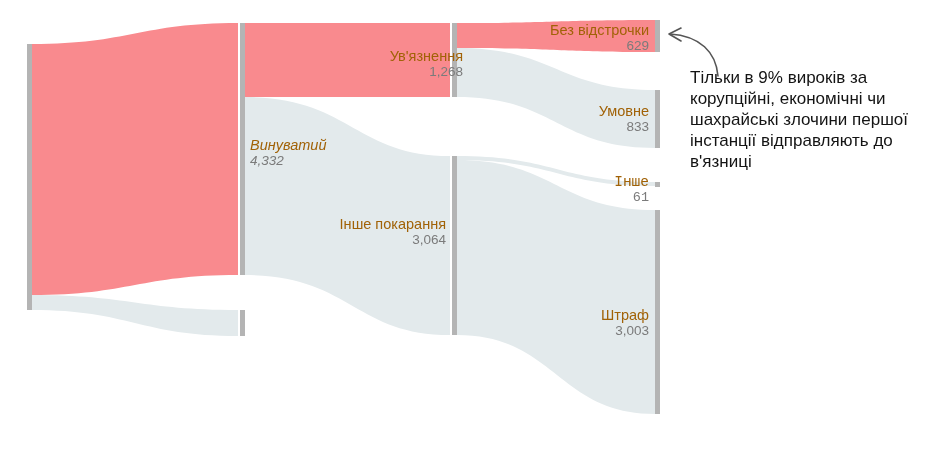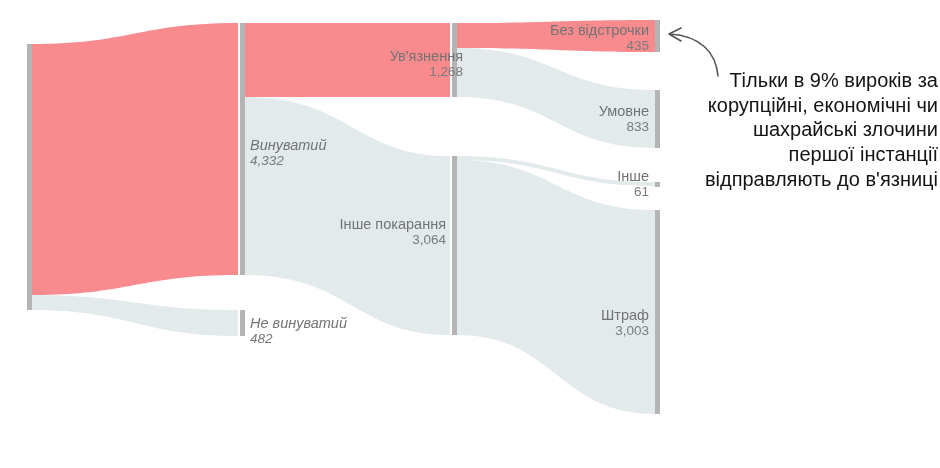--- a/index.html
+++ b/index.html
@@ -30,41 +30,40 @@
   .node-label {
     position: absolute;
     font-family: "Liberation Sans", sans-serif;
     line-height: 1.12;
     white-space: nowrap;
     pointer-events: none;
   }
   .node-label .nm {
     display: block;
     font-size: 14.5px;
-    color: #737373;
+    color: #a16207;
     font-weight: 400;
   }
   .node-label .vl {
     display: block;
     font-size: 13.5px;
     color: #7b7b7b;
     font-weight: 400;
   }
   .lbl-left .nm, .lbl-left .vl { text-align: left; font-style: italic; }
   .lbl-right .nm, .lbl-right .vl { text-align: right; }
 
   .annotation {
     position: absolute;
     font-family: "Liberation Sans", sans-serif;
-    font-size: 20px;
+    font-size: 17px;
     line-height: 1.235;
     color: #141414;
     width: 248px;
     white-space: pre-line;
-    text-align: right;
   }
 </style>
 </head>
 <body>
 
 <div id="sankey-root">
 
   <svg id="sankey-svg" viewBox="0 0 940 468">
 
     <path fill="#F98A8E" stroke="none" d="M 32,44
@@ -138,36 +137,32 @@
   <div class="node-label lbl-left" style="left:250px; top:137px;">
     <span class="nm">Винуватий</span>
     <span class="vl">4,332</span>
   </div>
 
   <div class="node-label lbl-right" style="right:494px; top:216px;">
     <span class="nm">Інше покарання</span>
     <span class="vl">3,064</span>
   </div>
 
-  <div class="node-label lbl-left" style="left:250px; top:315px;">
-    <span class="nm">Не винуватий</span>
-    <span class="vl">482</span>
-  </div>
 
   <div class="node-label lbl-right" style="right:291px; top:22px;">
     <span class="nm">Без відстрочки</span>
-    <span class="vl">435</span>
+    <span class="vl">629</span>
   </div>
 
   <div class="node-label lbl-right" style="right:291px; top:103px;margin-left:16px;">
     <span class="nm">Умовне</span>
     <span class="vl">833</span>
   </div>
 
-  <div class="node-label lbl-right" style="right:291px; top:168px;">
+  <div class="node-label lbl-right" style="right:291px; top:174px;font-family:Liberation Mono, monospace;">
     <span class="nm">Інше</span>
     <span class="vl">61</span>
   </div>
 
   <div class="node-label lbl-right" style="right:291px; top:307px;">
     <span class="nm">Штраф</span>
     <span class="vl">3,003</span>
   </div>
 
   <div class="annotation" style="left:690px; top:68px;">Тільки в 9% вироків за корупційні, економічні чи шахрайські злочини першої інстанції відправляють до в'язниці</div>

